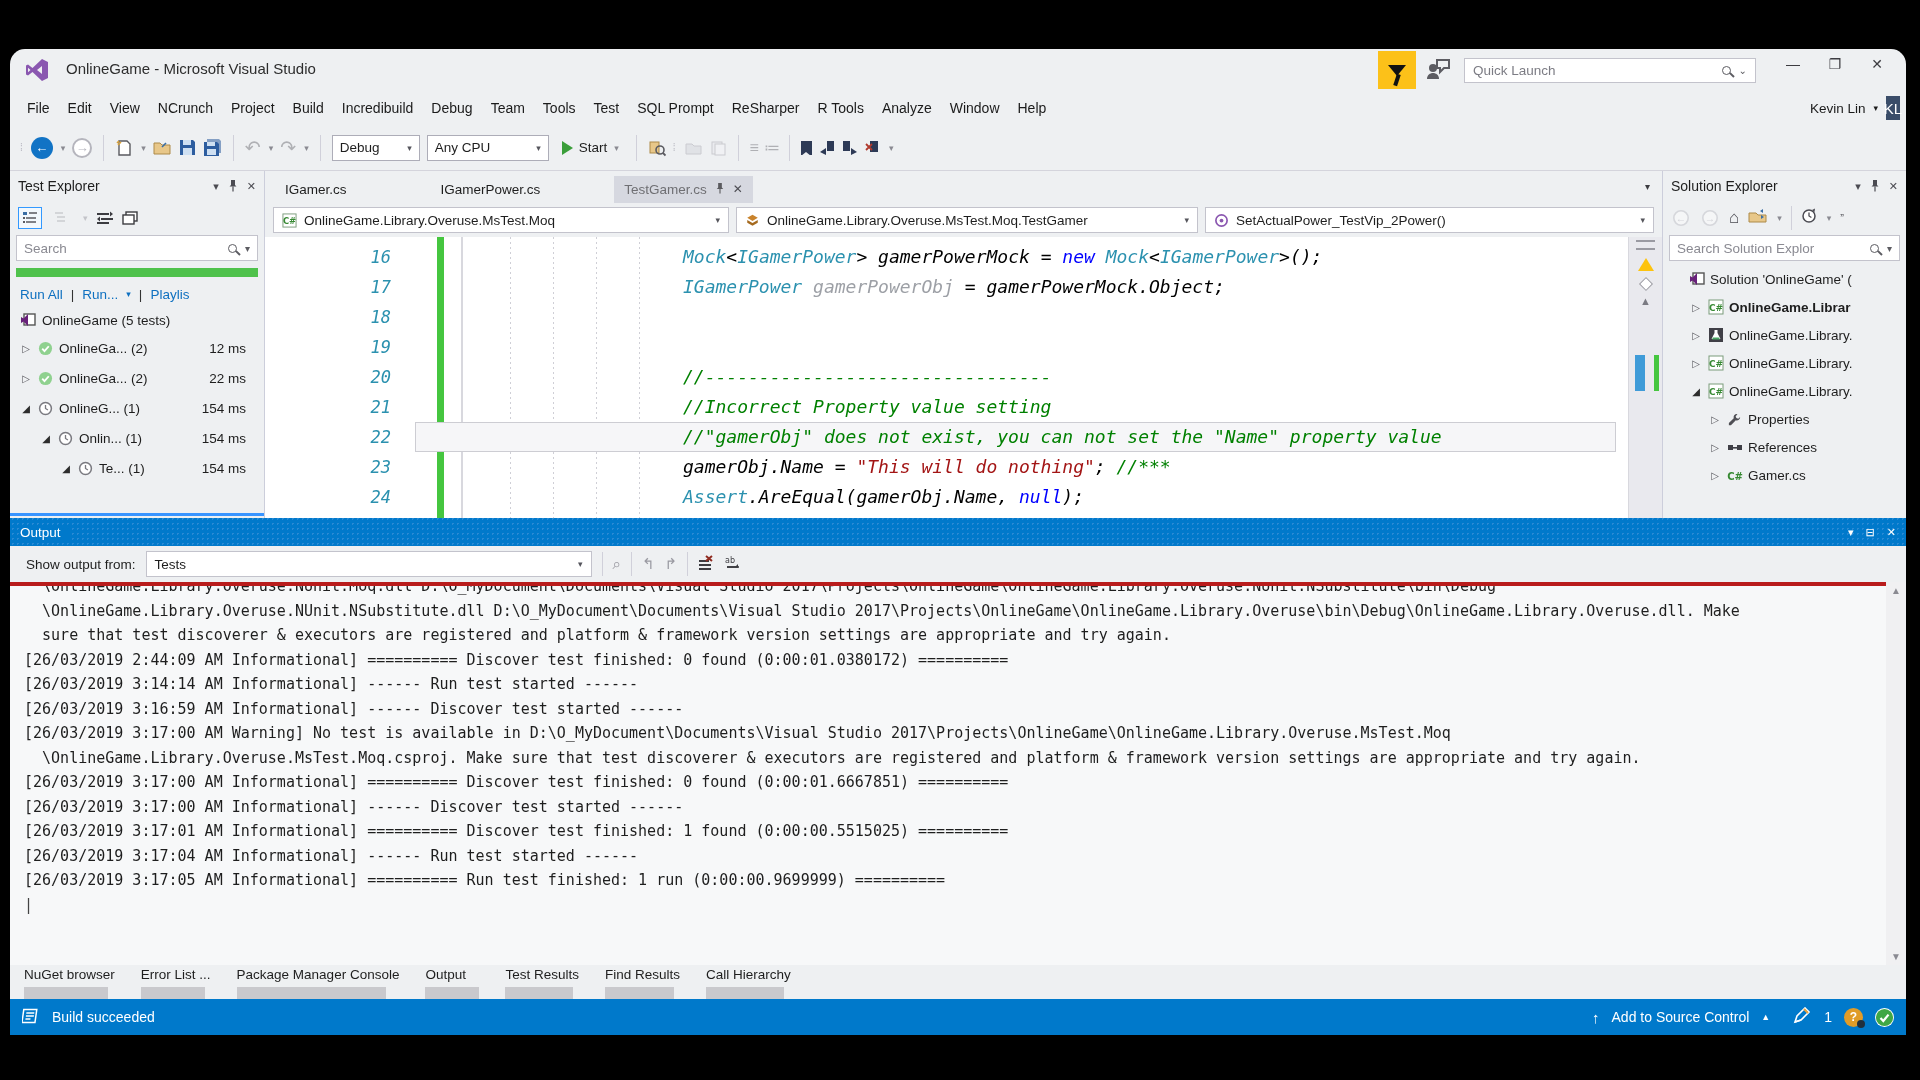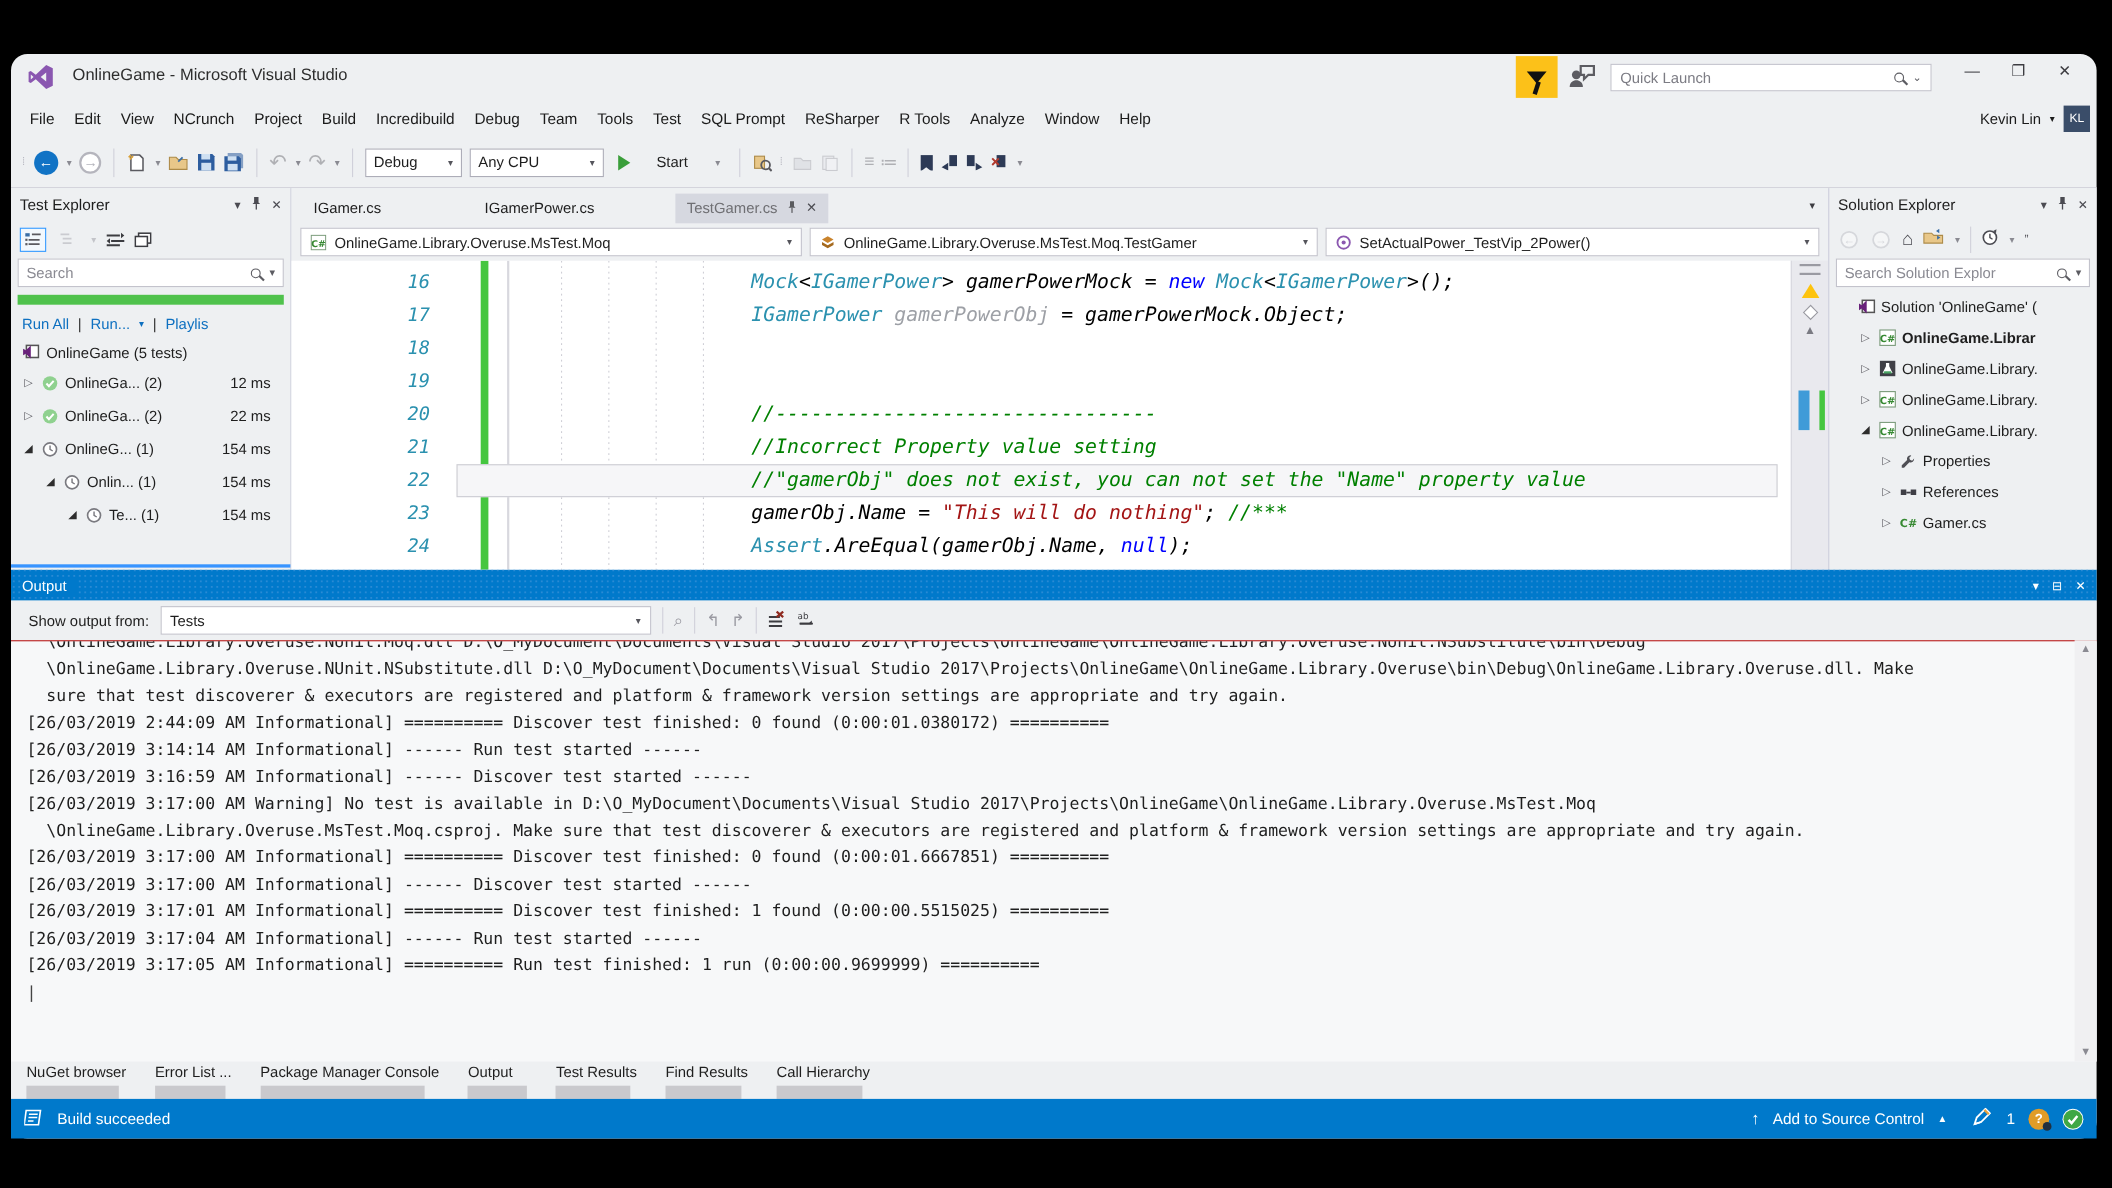--- a/index.html
+++ b/index.html
@@ -21,34 +21,34 @@
   .ql-caret { color:#5c5c62; font-size:10px; margin-left:8px; }
   .win-btns { position:absolute; right:8px; top:0; display:flex; }
   .win-btn { width:42px; height:30px; display:flex; align-items:center; justify-content:center; color:#3c3c41; font-size:14px; }
 
   
   .menubar { position:absolute; left:0; top:42px; width:100%; height:34px; display:flex; align-items:center; padding-left:8px; font-size:14px; }
   .menu-item { padding:5px 9px; color:#1b1b1b; }
   .menu-right { position:absolute; right:6px; top:0; height:34px; display:flex; align-items:center; gap:8px; }
   .user-name { font-size:13.5px; color:#1b1b1b; }
   .caret-s { font-size:9px; color:#1b1b1b; }
-  .avatar { width:24px; height:24px; background:#3a4d69; color:#fff; font-size:11px; display:flex; align-items:center; justify-content:center; }
+  .avatar { width:14px; height:24px; background:#3a4d69; color:#fff; font-size:15px; display:flex; align-items:center; justify-content:center; }
 
   
   .toolbar { position:absolute; left:0; top:76px; width:100%; height:46px; display:flex; align-items:center; gap:7px; padding-left:10px; border-bottom:1px solid #d4d4dc; }
   .grip { color:#b9b9c2; font-size:10px; letter-spacing:-1px; margin-right:2px; }
   .tb-sep { width:1px; height:26px; background:#d0d0da; margin:0 4px; }
   .circ { width:22px; height:22px; border-radius:50%; display:flex; align-items:center; justify-content:center; font-size:13px; }
   .circ.back { background:#1173c5; color:#fff; }
   .circ.fwd  { background:#fff; color:#b5b5bd; border:2px solid #b5b5bd; width:20px; height:20px; }
   .tb-ico { font-size:16px; color:#5a5a60; display:flex; align-items:center; }
   .tb-caret { font-size:9px; color:#8a8a92; margin-left:1px; }
   .combo { height:26px; background:#fff; border:1px solid #adadb8; display:flex; align-items:center; padding:0 7px; font-size:13.5px; gap:6px; }
   .combo .cc { margin-left:auto; font-size:9px; color:#55555c; }
-  .start { display:flex; align-items:center; gap:24px; font-size:13.5px; padding:0 6px; }
+  .start { display:flex; align-items:center; gap:6px; font-size:13.5px; padding:0 6px; }
   .play { width:0; height:0; border-top:7px solid transparent; border-bottom:7px solid transparent; border-left:11px solid #3a9e3a; }
   .dis { opacity:.42; }
   .bk { width:11px; height:14px; background:#2d3a56; position:relative; display:inline-block; }
   .bk::after { content:""; position:absolute; bottom:-1px; left:0; border-left:5.5px solid transparent; border-right:5.5px solid transparent; border-bottom:4px solid #eef0f2; }
 
   
   .content { position:absolute; left:0; top:122px; width:100%; height:347px; display:flex; }
 
   
   .panel { background:#eef0f2; position:relative; }
@@ -113,21 +113,21 @@
   .output { position:absolute; left:0; top:469px; width:100%; height:447px; }
   .out-title { height:28px; background:#0079cb; color:#fff; display:flex; align-items:center; padding:0 10px; font-size:13.5px;
     background-image:radial-gradient(#2a8ad4 1px, transparent 1px); background-size:5px 5px; background-position:90px 3px; }
   .out-title .sp { flex:1; }
   .ot-ico { margin-left:12px; font-size:11px; color:#fff; }
   .out-toolbar { height:36px; display:flex; align-items:center; padding:0 16px; gap:10px; font-size:13.5px; background:#eef0f2; }
   .out-combo { width:446px; height:26px; background:#fff; border:1px solid #c3c3cc; display:flex; align-items:center; padding:0 8px; }
   .out-combo .cc { margin-left:auto; font-size:9px; color:#55555c; }
   .o-ico { font-size:15px; color:#9a9aa2; }
   .o-sep { width:1px; height:24px; background:#d0d0da; }
-  .out-text { position:absolute; left:0; top:64px; right:0; bottom:0; background:#f7f8f9; border-top:1px solid #b91c1c; overflow:hidden; padding-left:14px; }
+  .out-text { position:absolute; left:0; top:64px; right:0; bottom:0; background:#f7f8f9; border-top:4px solid #b91c1c; overflow:hidden; padding-left:14px; }
   .out-lines { margin-top:-12px; }
   .out-line { font-family:"DejaVu Sans Mono", monospace; font-size:15px; line-height:24.5px; white-space:pre; color:#1e1e1e; }
   .out-caret { font-family:"DejaVu Sans Mono", monospace; font-size:15px; line-height:24.5px; color:#444; }
   .out-scroll { position:absolute; right:0; top:64px; bottom:0; width:20px; background:#f0f0f2; display:flex; flex-direction:column; justify-content:space-between; align-items:center; padding:3px 0; }
   .out-scroll span { font-size:10px; color:#8a8a92; }
 
   
   .bottom-tabs { position:absolute; left:0; top:916px; width:100%; height:34px; display:flex; gap:26px; padding-left:14px; font-size:13.5px; }
   .btab { display:flex; flex-direction:column; align-items:flex-start; padding-top:2px; }
   .btab-shadow { height:12px; background:#c9c9cd; margin-top:5px; width:92%; min-width:54px; }

